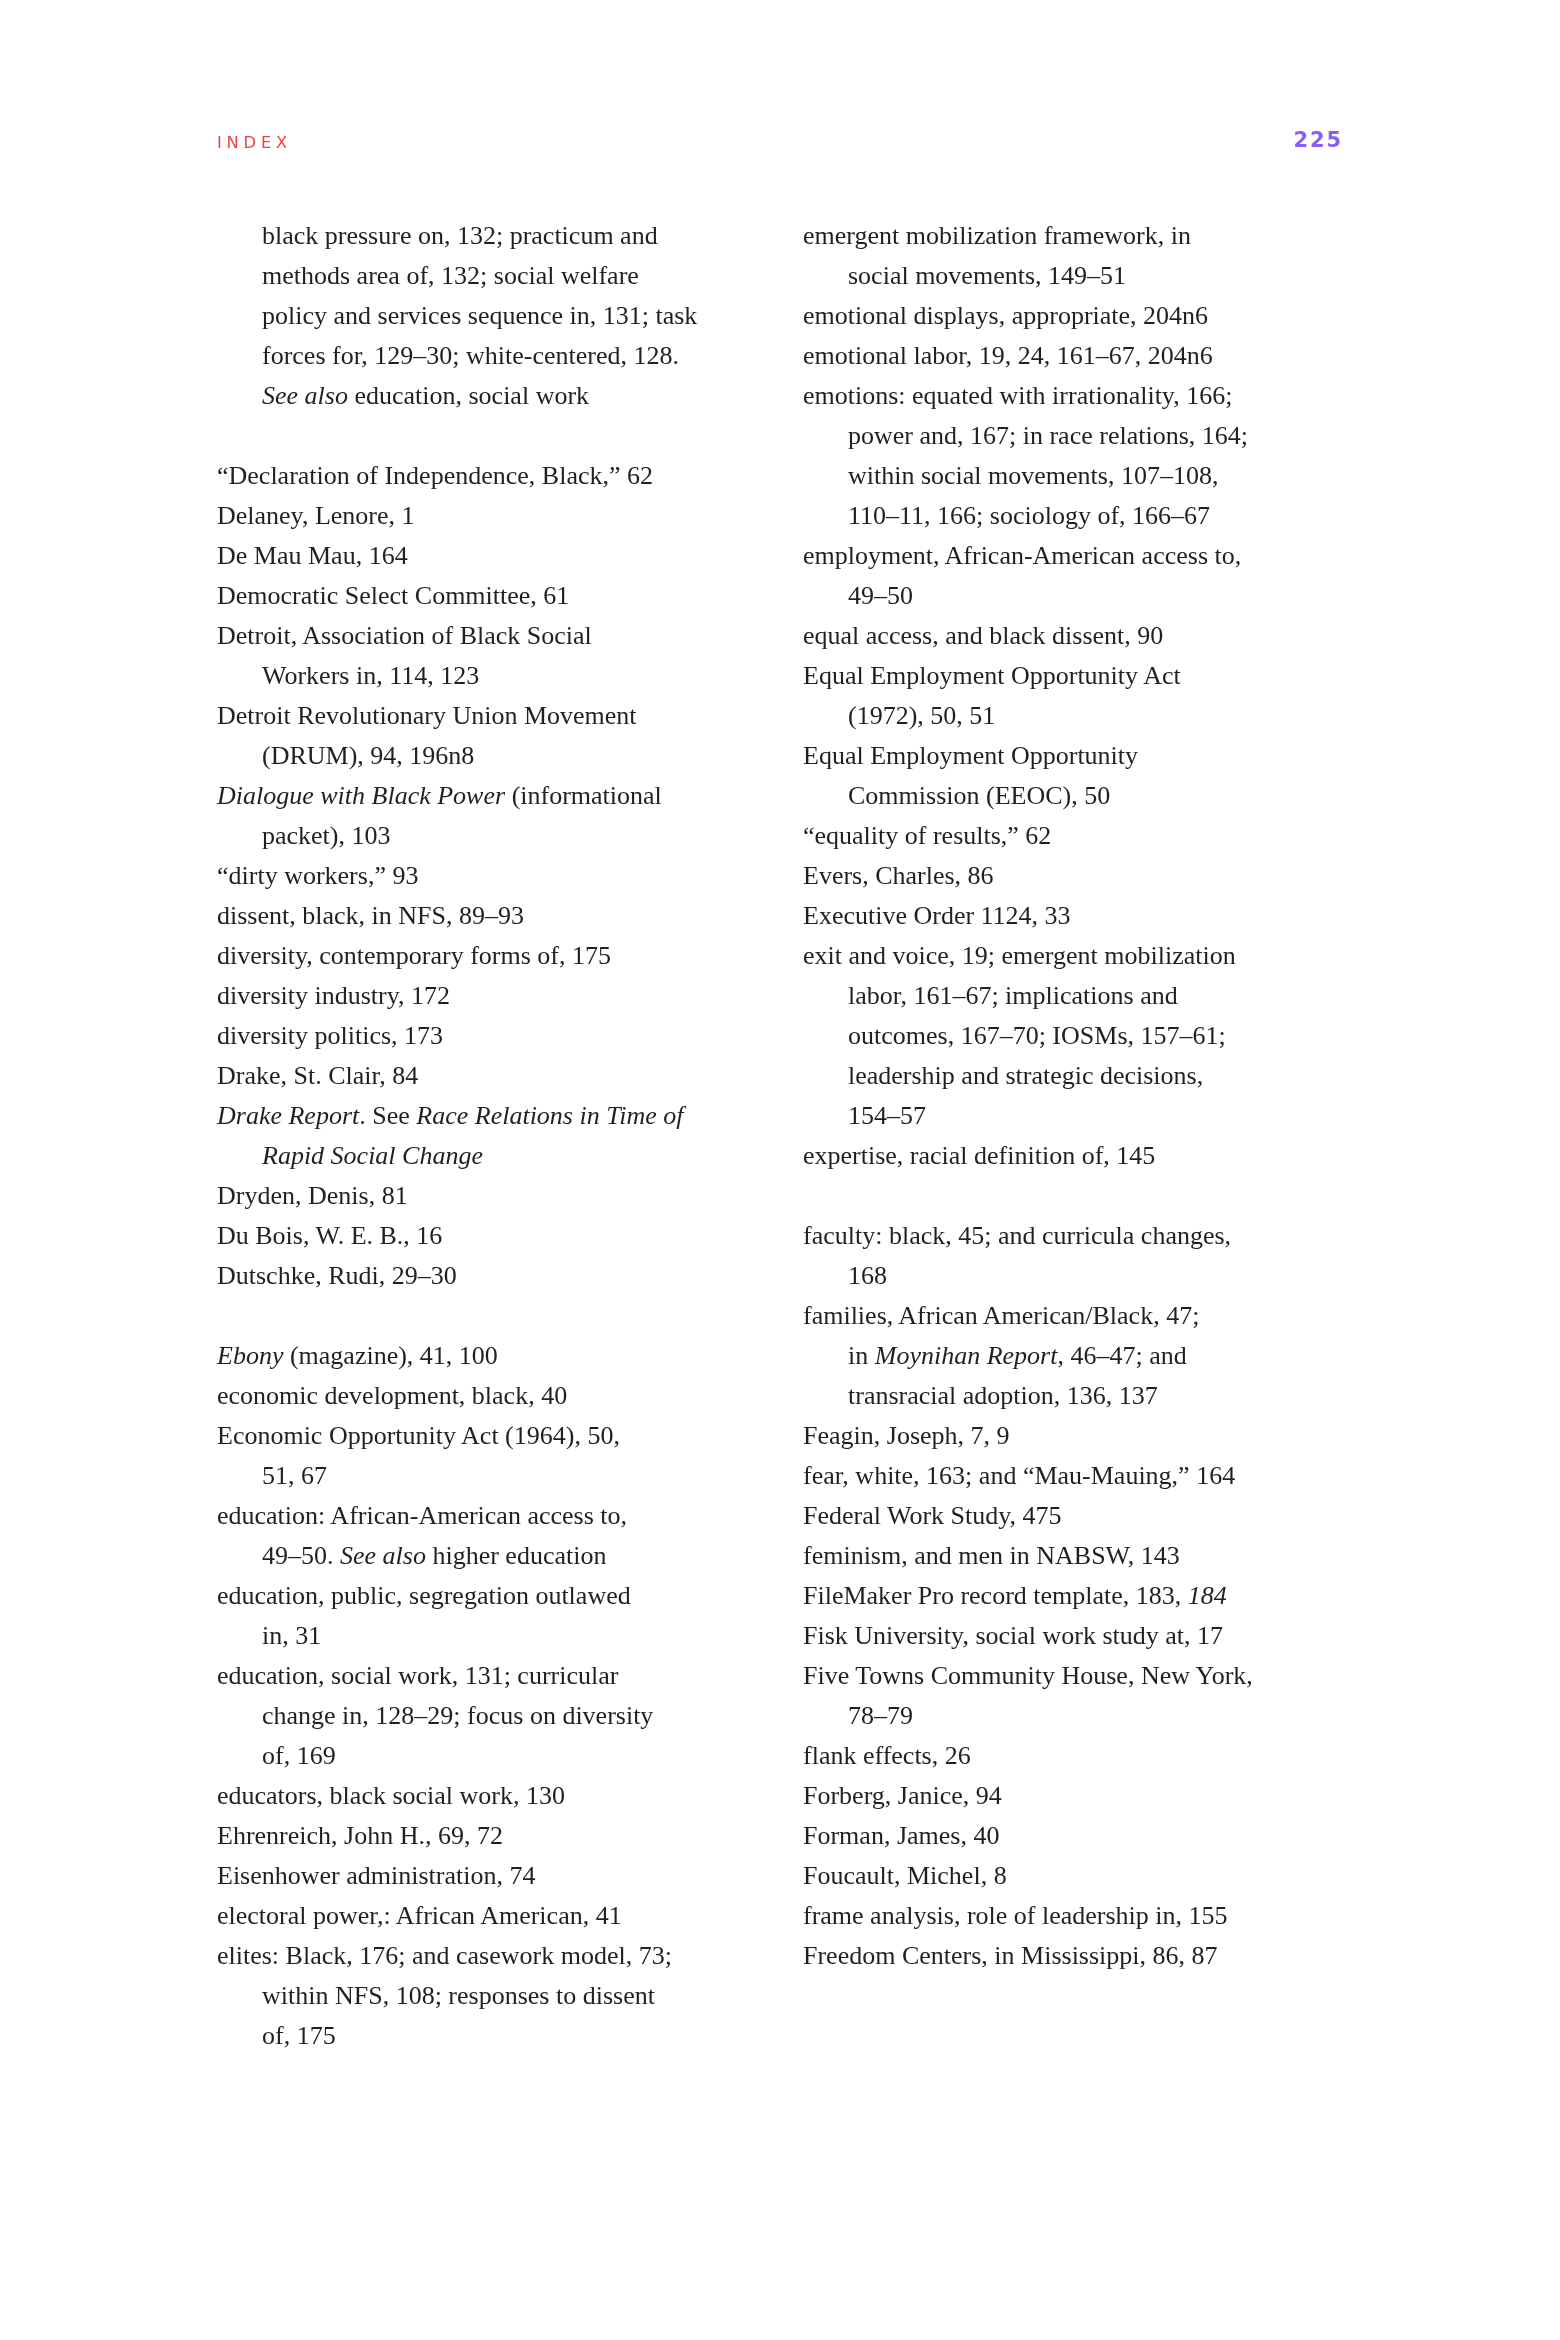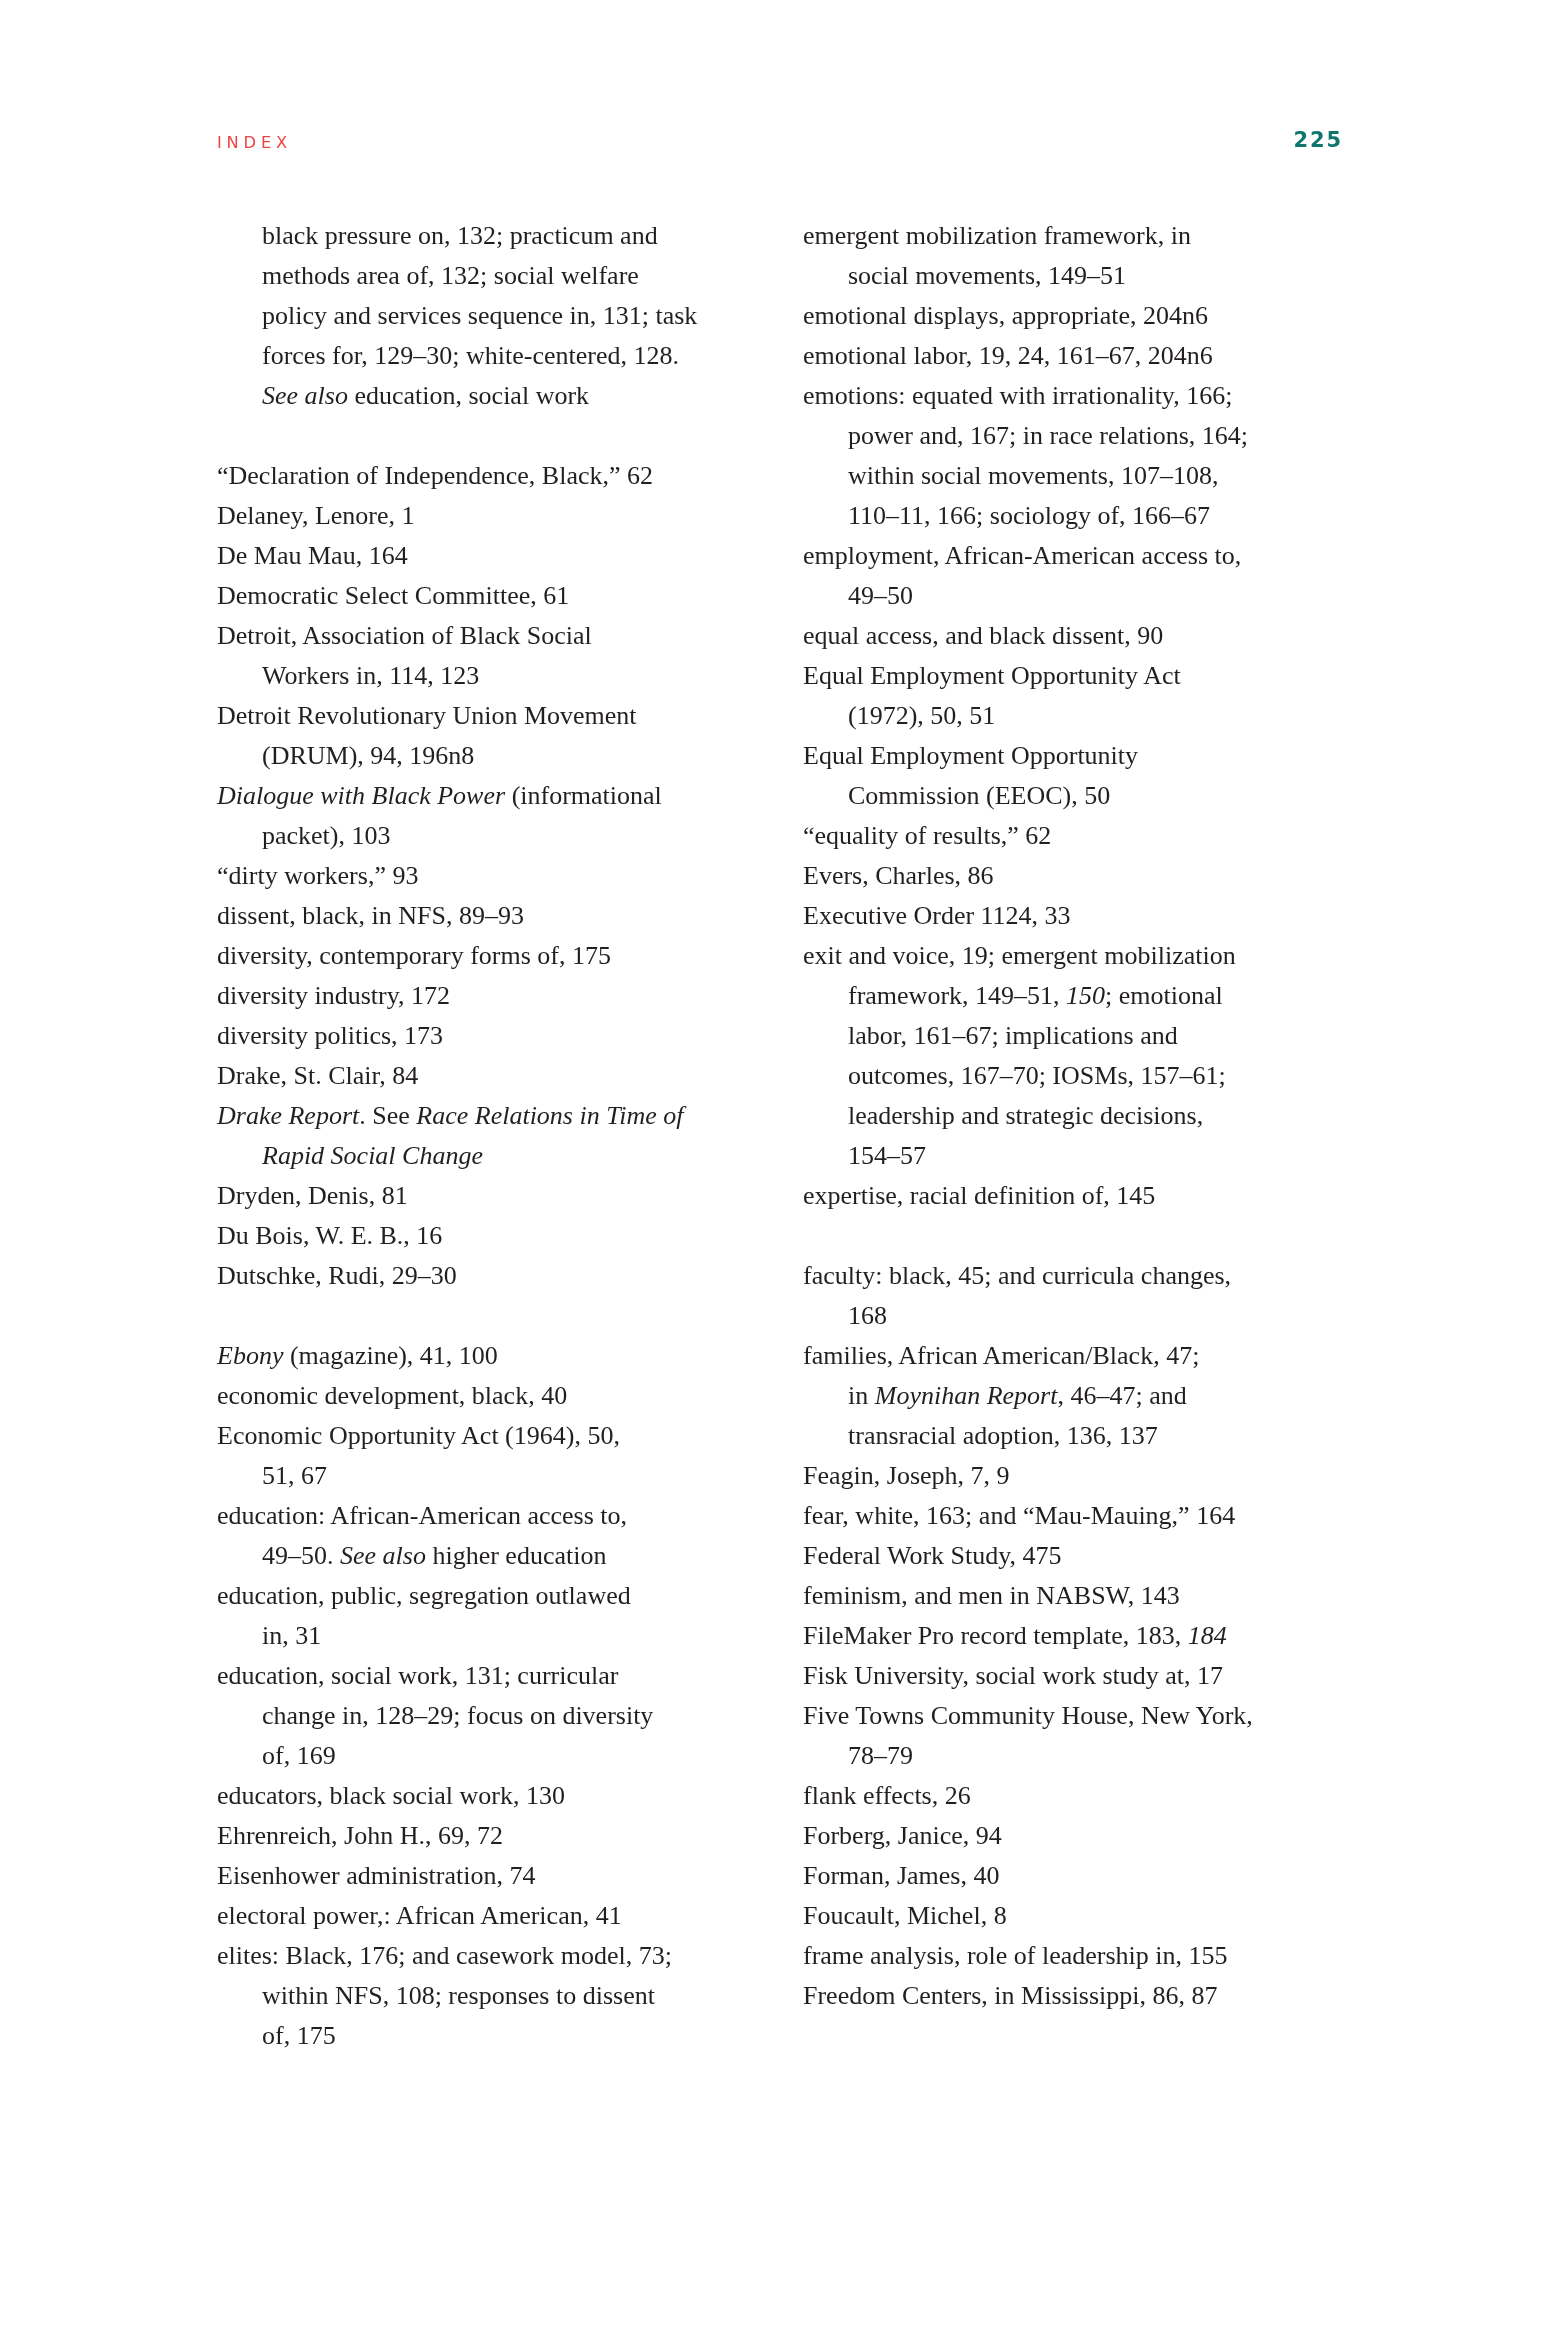--- a/index.html
+++ b/index.html
@@ -5,21 +5,21 @@
     html, body { margin: 0; padding: 0; background: #ffffff; }
     body { width: 1561px; height: 2341px; position: relative; overflow: hidden; color: #231f20; }
     .running-head {
       position: absolute; left: 217px; top: 133px;
       font-family: "DejaVu Sans", sans-serif; font-size: 16.3px; letter-spacing: 4.8px;
       font-weight: normal; color: #ef4444;
     }
     .folio {
       position: absolute; right: 218px; top: 128px;
       font-family: "DejaVu Sans", sans-serif; font-size: 21px; font-weight: bold; letter-spacing: 1.9px;
-      color: #0f766e;
+      color: #8b5cf6;
     }
     .column {
       position: absolute; top: 216px;
       font-family: "Liberation Serif", serif; font-size: 26px; line-height: 40px;
     }
     .col-left { left: 217px; width: 574px; }
     .col-right { left: 803px; width: 574px; }
     .line { white-space: nowrap; height: 40px; }
     .indent { padding-left: 45px; }
     .blank { height: 40px; }
@@ -181,21 +181,20 @@
         <div class="line"><span>“equality of results,” 62</span></div>
       </div>
       <div class="entry">
         <div class="line"><span>Evers, Charles, 86</span></div>
       </div>
       <div class="entry">
         <div class="line"><span>Executive Order 1124, 33</span></div>
       </div>
       <div class="entry">
         <div class="line"><span>exit and voice, 19; emergent mobilization</span></div>
-        <div class="line indent"><span>framework, 149–51, </span><i>150</i><span>; emotional</span></div>
         <div class="line indent"><span>labor, 161–67; implications and</span></div>
         <div class="line indent"><span>outcomes, 167–70; IOSMs, 157–61;</span></div>
         <div class="line indent"><span>leadership and strategic decisions,</span></div>
         <div class="line indent"><span>154–57</span></div>
       </div>
       <div class="entry">
         <div class="line"><span>expertise, racial definition of, 145</span></div>
       </div>
     </div>
     <div class="blank"></div>

